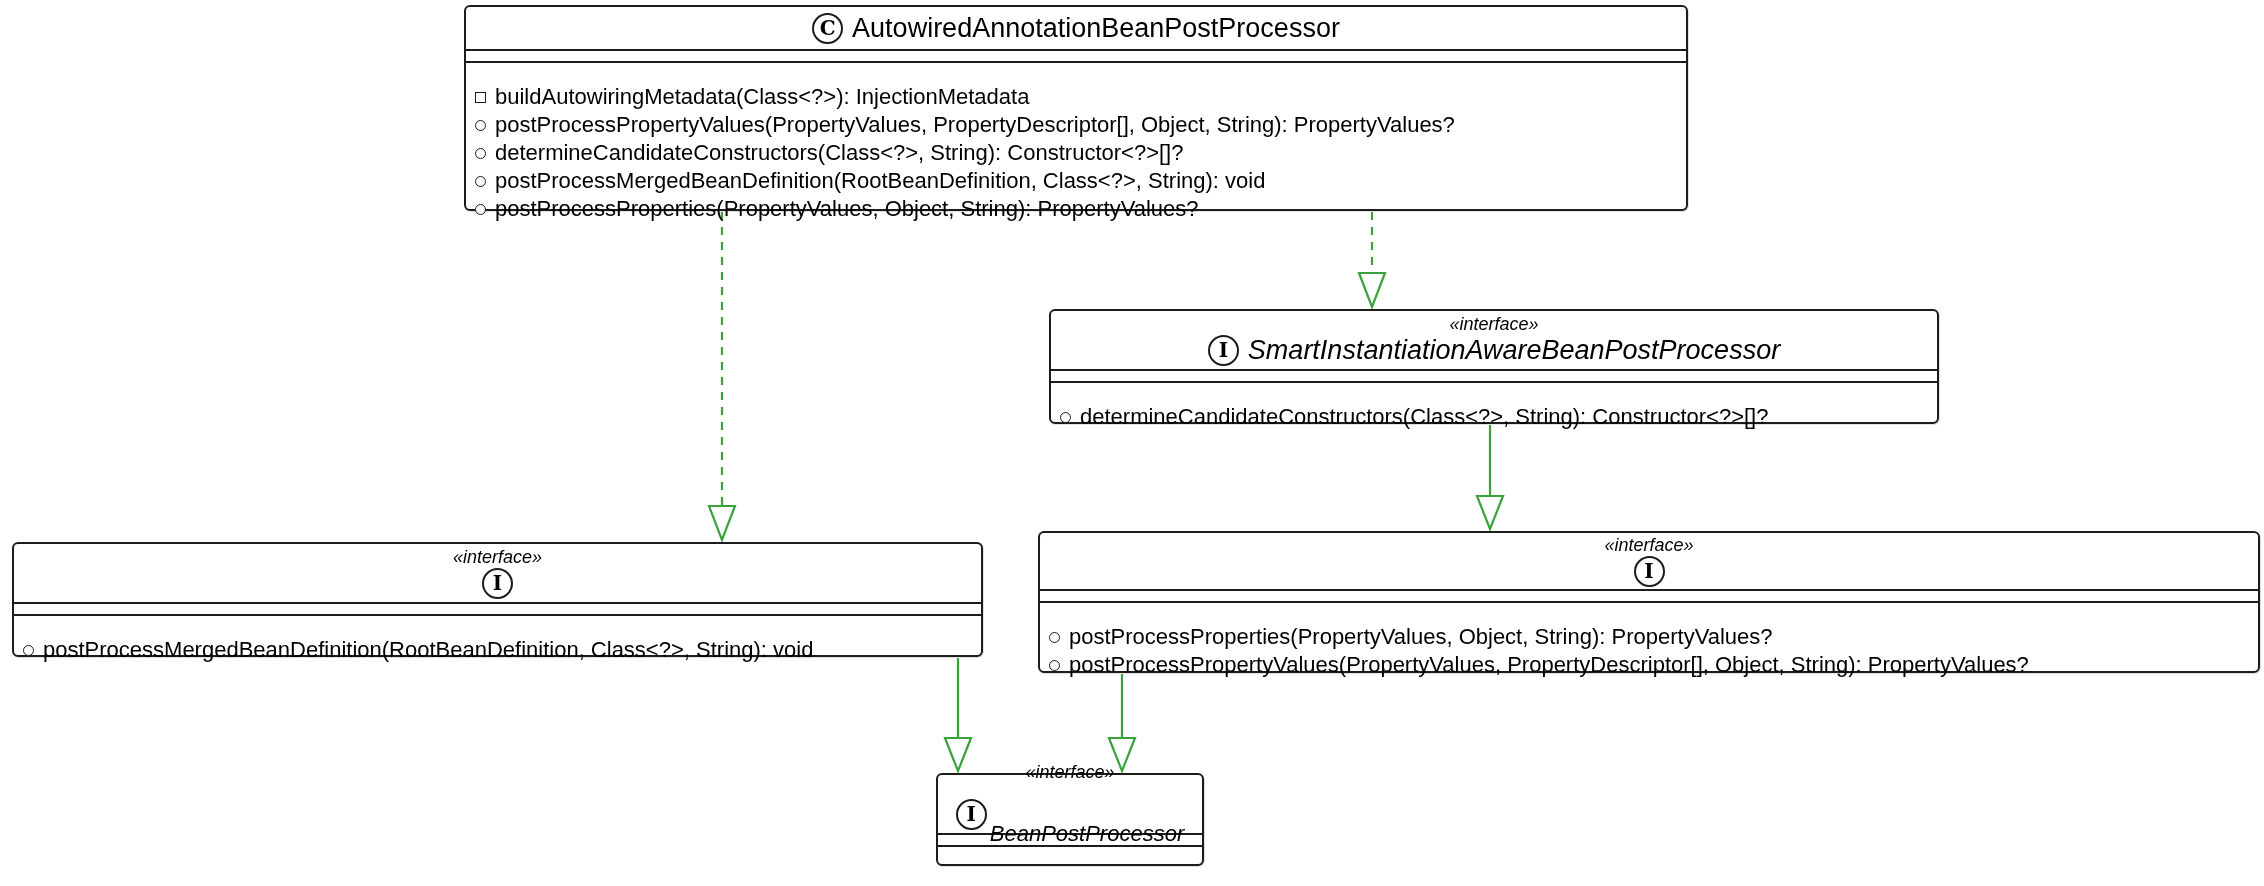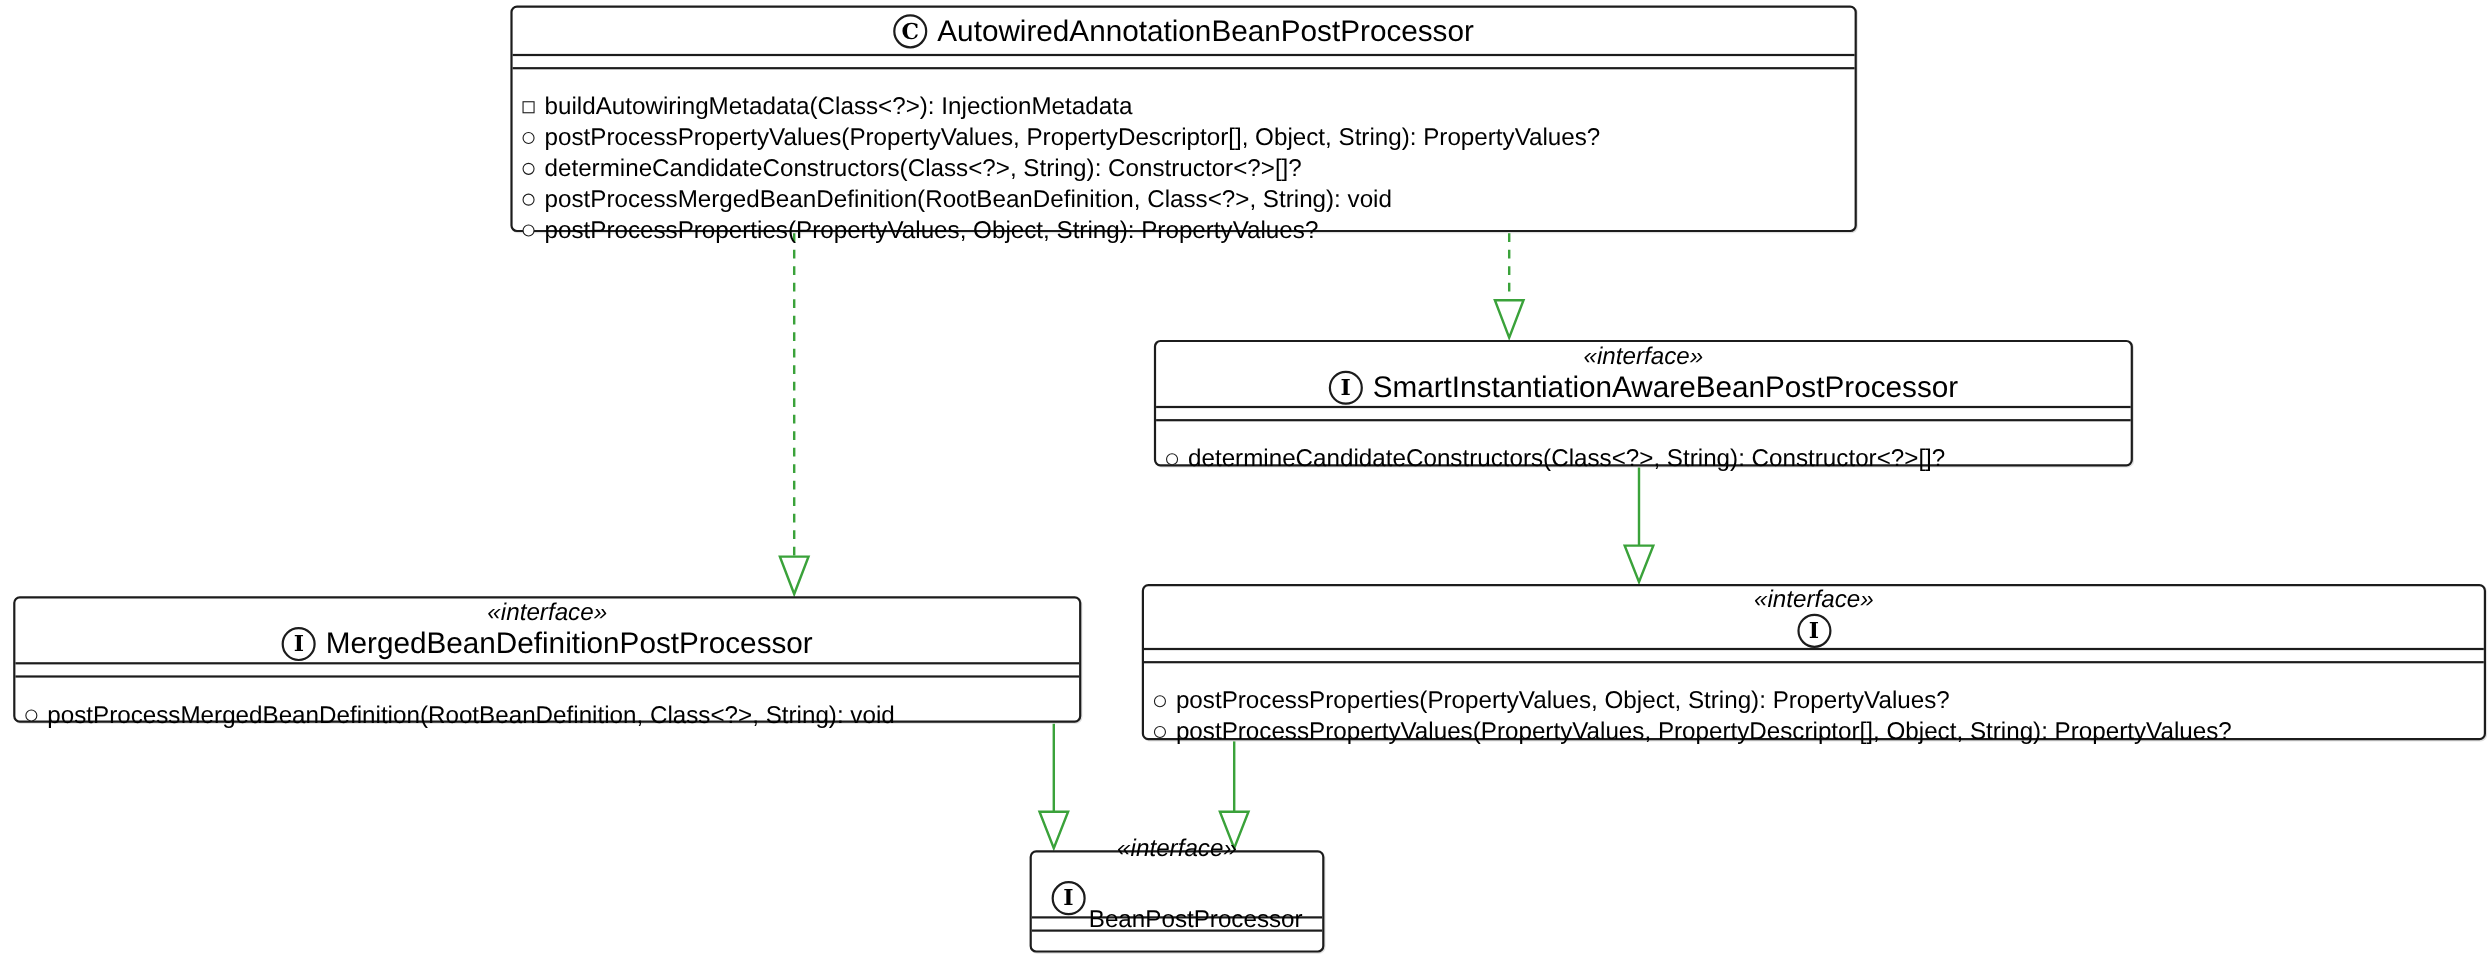--- a/index.html
+++ b/index.html
@@ -32,31 +32,31 @@
     flex-direction:column;
     box-shadow:1px 1px 0 rgba(0,0,0,0.12);
   }
   .uml-header{
     display:flex;flex-direction:column;align-items:center;justify-content:center;
     border-bottom:2px solid var(--border);
     padding:2px 10px;
     line-height:1.12;
   }
   .stereotype{
-    font-size:22px;font-style:italic;text-align:center;white-space:nowrap;
+    font-size:18px;font-style:italic;text-align:center;white-space:nowrap;
   }
   .name-row{display:flex;align-items:center;justify-content:center;gap:9px;white-space:nowrap;}
   .type-icon{
     flex:none;width:31px;height:31px;border:2.2px solid var(--border);border-radius:50%;
     display:flex;align-items:center;justify-content:center;
     font-family:"DejaVu Serif", serif;font-size:20px;font-weight:bold;line-height:1;
     background:#fff;
   }
   .type-name{font-size:27px;}
-  .uml-box.interface .type-name{}
+  .uml-box.interface .type-name{font-style:italic;}
   .uml-fields{
     height:12px;flex:none;border-bottom:2px solid var(--border);
   }
   .uml-methods{
     flex:1;margin:0;padding:20px 9px;list-style:none;
     display:flex;flex-direction:column;justify-content:center;
   }
   .uml-methods li{
     display:flex;align-items:center;height:28px;white-space:nowrap;
     font-size:22px;
@@ -155,21 +155,20 @@
           <span>determineCandidateConstructors(Class&lt;?&gt;, String): Constructor&lt;?&gt;[]?</span>
         </li>
       </ul>
   </div>
 
   <div class="uml-box interface" id="node-merged">
     <div class="uml-header">
       <div class="stereotype">«interface»</div>
       <div class="name-row">
         <span class="type-icon">I</span>
-        <span class="type-name">MergedBeanDefinitionPostProcessor</span>
       </div>
     </div>
     <div class="uml-fields"></div>
     <ul class="uml-methods">
         <li>
           <span class="bullet bullet-circle"></span>
           <span>postProcessMergedBeanDefinition(RootBeanDefinition, Class&lt;?&gt;, String): void</span>
         </li>
       </ul>
   </div>

